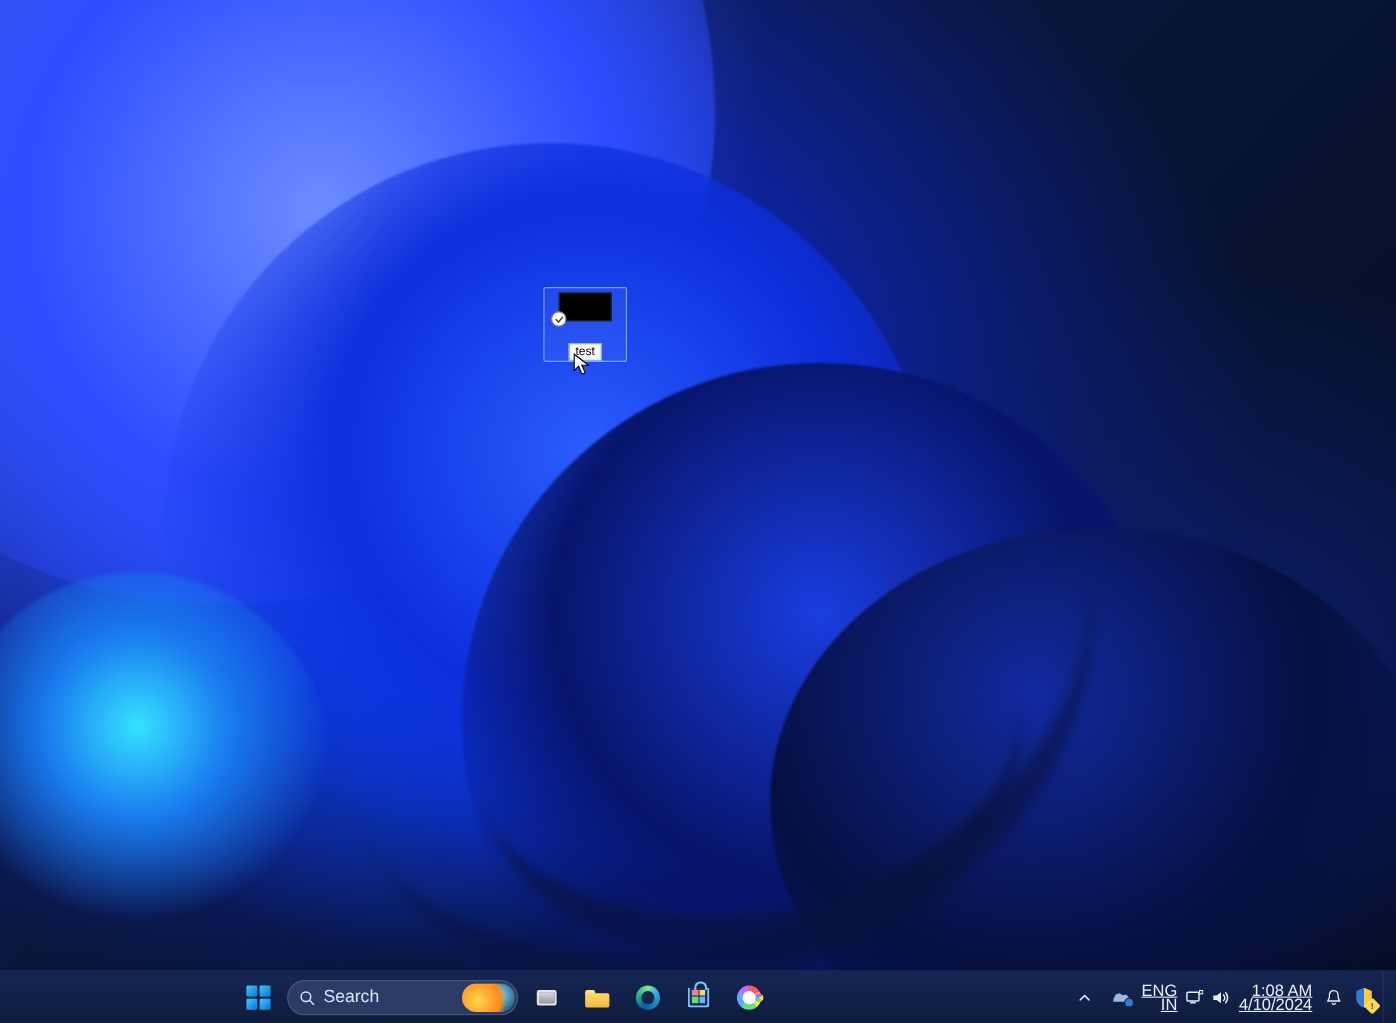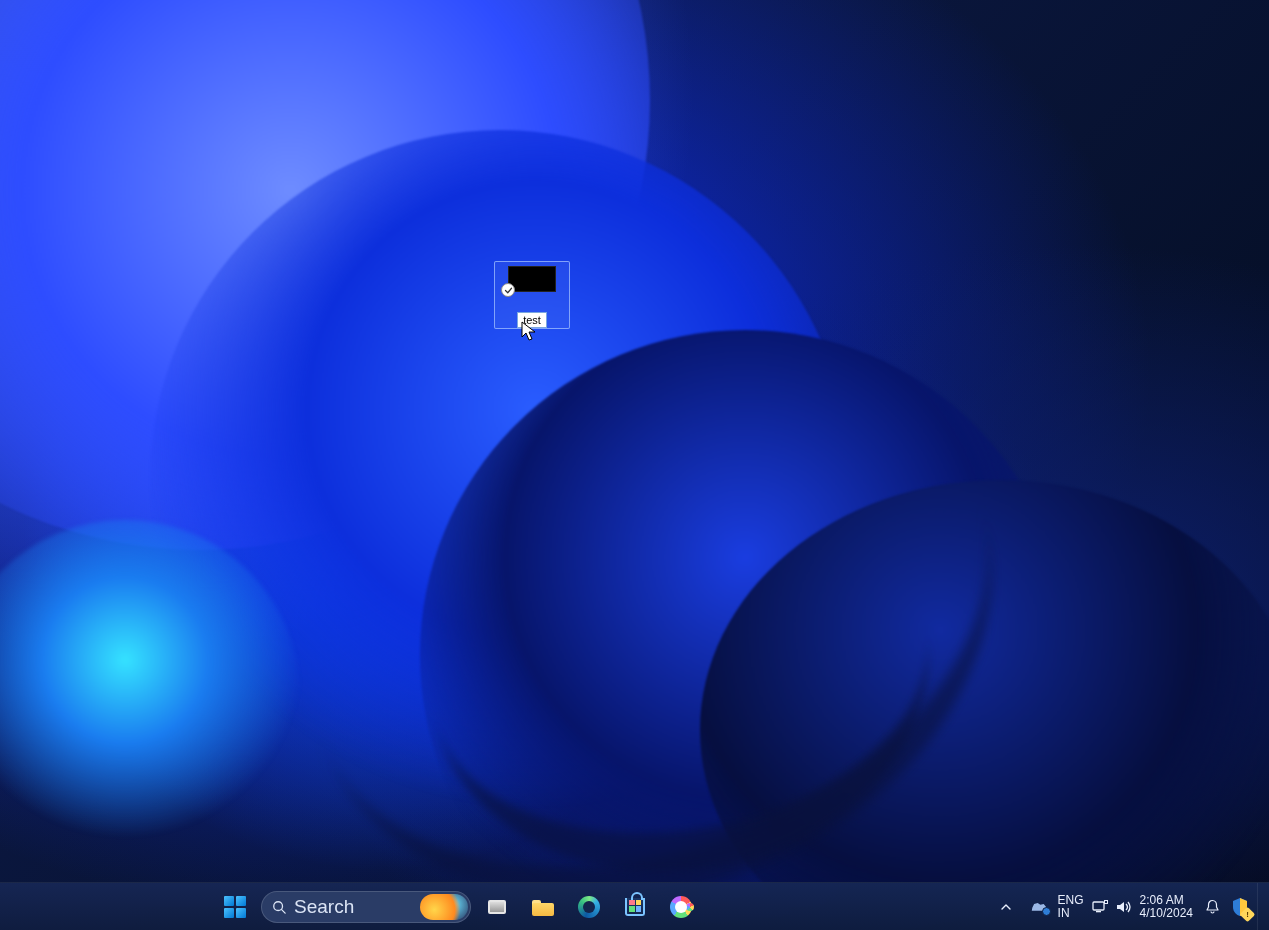--- a/index.html
+++ b/index.html
@@ -85,21 +85,21 @@
   }
 
   
   .start-grid { width:22px;height:22px; display:grid; grid-template-columns:1fr 1fr; grid-template-rows:1fr 1fr; gap:2px; }
   .start-grid span { background:linear-gradient(135deg,#4cc2ff,#0078d4); border-radius:1px; }
 
   
   .searchbox {
     width:210px; height:32px; background:#2a3c66; border:1px solid rgba(255,255,255,0.15);
     border-radius:16px; display:flex; align-items:center; padding:0 10px; gap:8px;
-    color:#dbe4f5; font-size:19px; position:relative; overflow:hidden;
+    color:#dbe4f5; font-size:16px; position:relative; overflow:hidden;
   }
   .searchbox .si { width:14px;height:14px; flex:0 0 auto;}
   .search-art {
     position:absolute; right:2px; top:2px; bottom:2px; width:48px;
     background:
       radial-gradient(circle at 30% 60%,#ffd64a 0%,#ff8a1f 55%,rgba(255,138,31,0) 70%),
       radial-gradient(circle at 70% 40%,#6fe3ff 0%,rgba(111,227,255,0) 55%);
     border-radius:14px;
   }
 
@@ -127,21 +127,21 @@
   .store-ic span i:nth-child(3){background:#62e07b;} .store-ic span i:nth-child(4){background:#6fb4ff;}
 
   
   .paint-ic{width:22px;height:22px;border-radius:50%;
     background:conic-gradient(#ff5a5a 0 60deg,#ffd75a 60deg 140deg,#62e07b 140deg 220deg,#5aa8ff 220deg 300deg,#c06aff 300deg 360deg);
     position:relative;}
   .paint-ic::after{content:"";position:absolute;inset:5px;border-radius:50%;background:#fff;}
   .paint-ic::before{content:"";position:absolute;right:-2px;top:7px;width:8px;height:8px;background:inherit;border-radius:50%;}
 
   
-  .tray-text{font-size:12px;line-height:13px;color:#e8eefc;}
+  .tray-text{font-size:15px;line-height:13px;text-align:right;color:#e8eefc;text-decoration:underline;}
   .tray-icon{display:flex;align-items:center;justify-content:center;}
   .chev-up{width:10px;height:10px;}
   .onedrive-ic{width:18px;height:12px;position:relative;}
   .onedrive-ic::before{content:"";position:absolute;inset:0;background:#9bb8e6;border-radius:6px 6px 4px 4px;
     clip-path: polygon(15% 60%,25% 30%,45% 20%,60% 35%,78% 30%,92% 55%,88% 85%,12% 85%);}
   .onedrive-badge{position:absolute;right:-3px;bottom:-3px;width:9px;height:9px;border-radius:50%;background:#2e7dd7;border:1px solid #0f1d3f;}
   .net-ic{width:16px;height:14px;}
   .net-ic svg{width:16px;height:14px;}
   .vol-ic{width:16px;height:14px;}
   .bell-ic{width:15px;height:15px;}
@@ -252,21 +252,21 @@
         </svg>
     </div>
     <div class="tray-icon vol-ic">
       <svg viewBox="0 0 16 14">
           <path d="M1 5 H4 L8 2 V12 L4 9 H1 Z" fill="#e8eefc"></path>
           <path d="M10 4 Q13 7 10 10" stroke="#e8eefc" stroke-width="1.3" fill="none"></path>
           <path d="M12 2 Q16 7 12 12" stroke="#e8eefc" stroke-width="1.3" fill="none"></path>
         </svg>
     </div>
     <div class="tray-text">
-      <div>2:06 AM</div>
+      <div>1:08 AM</div>
       <div>4/10/2024</div>
     </div>
     <div class="tray-icon" style="width:22px">
       <svg class="bell-ic" viewBox="0 0 15 15">
           <path d="M7.5 1.5 C5 1.5 3.5 3.5 3.5 6 V8 L2 11 H13 L11.5 8 V6 C11.5 3.5 10 1.5 7.5 1.5 Z" stroke="#e8eefc" stroke-width="1.2" fill="none" stroke-linejoin="round"></path>
           <path d="M6 12.5 A1.5 1.5 0 0 0 9 12.5" stroke="#e8eefc" stroke-width="1.2" fill="none"></path>
         </svg>
     </div>
     <div class="tray-icon sec-ic">
       <svg class="shield" viewBox="0 0 18 20">

